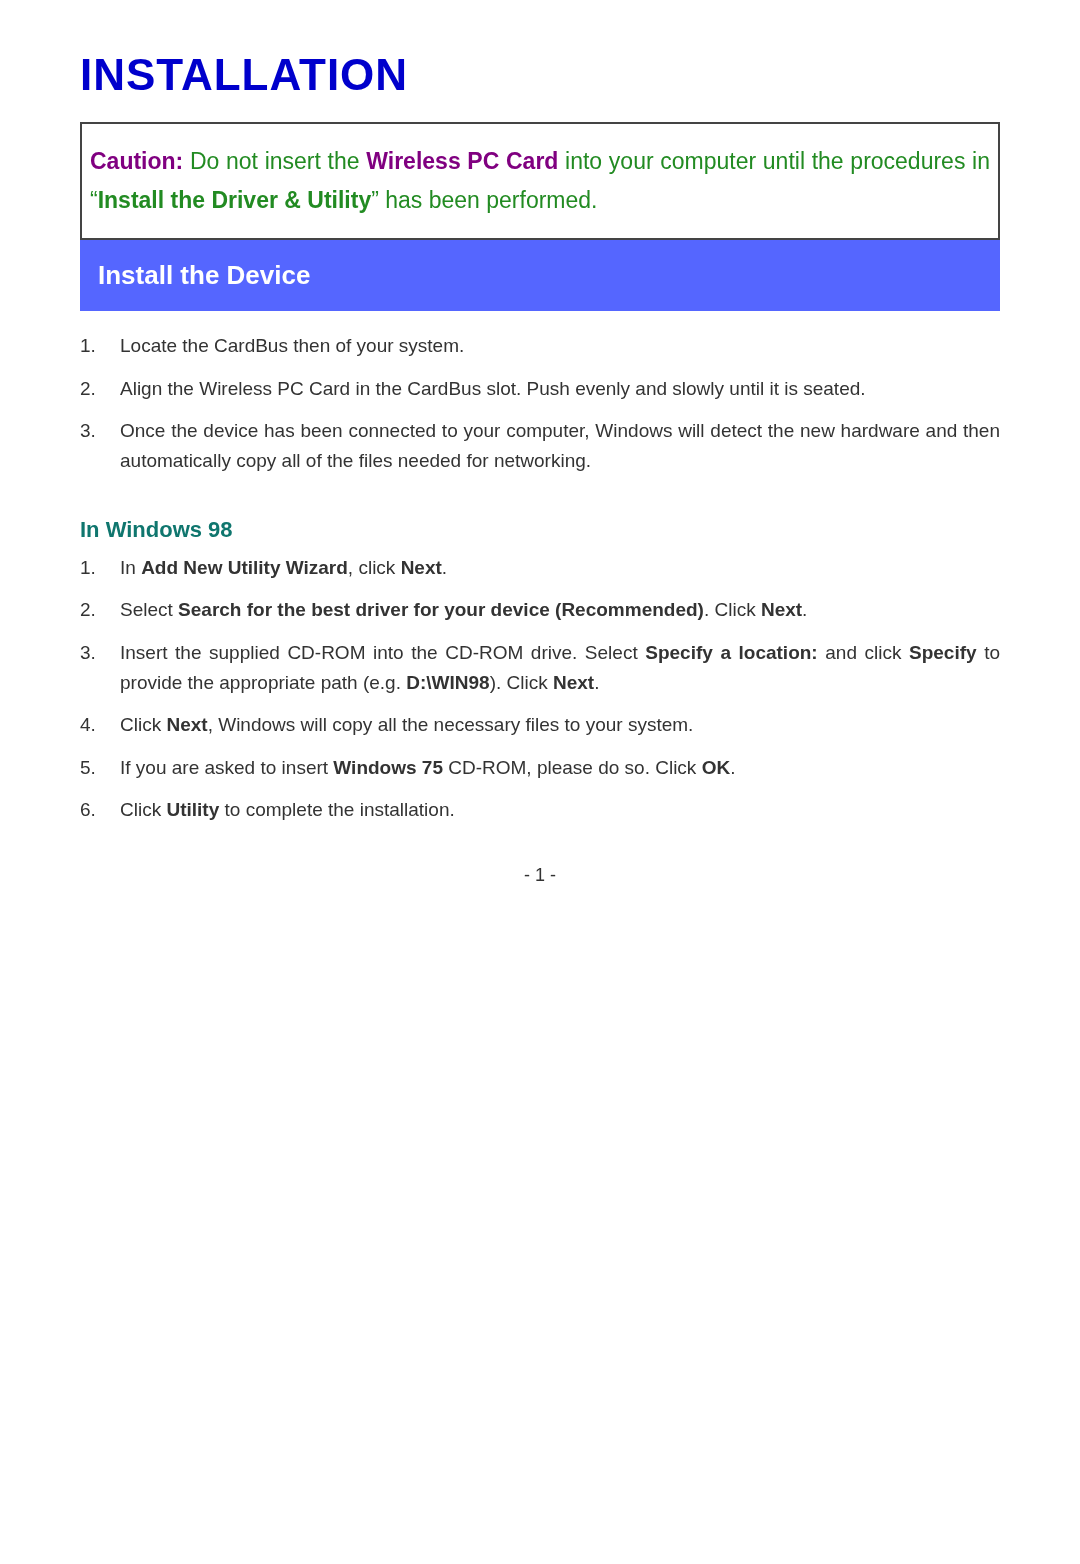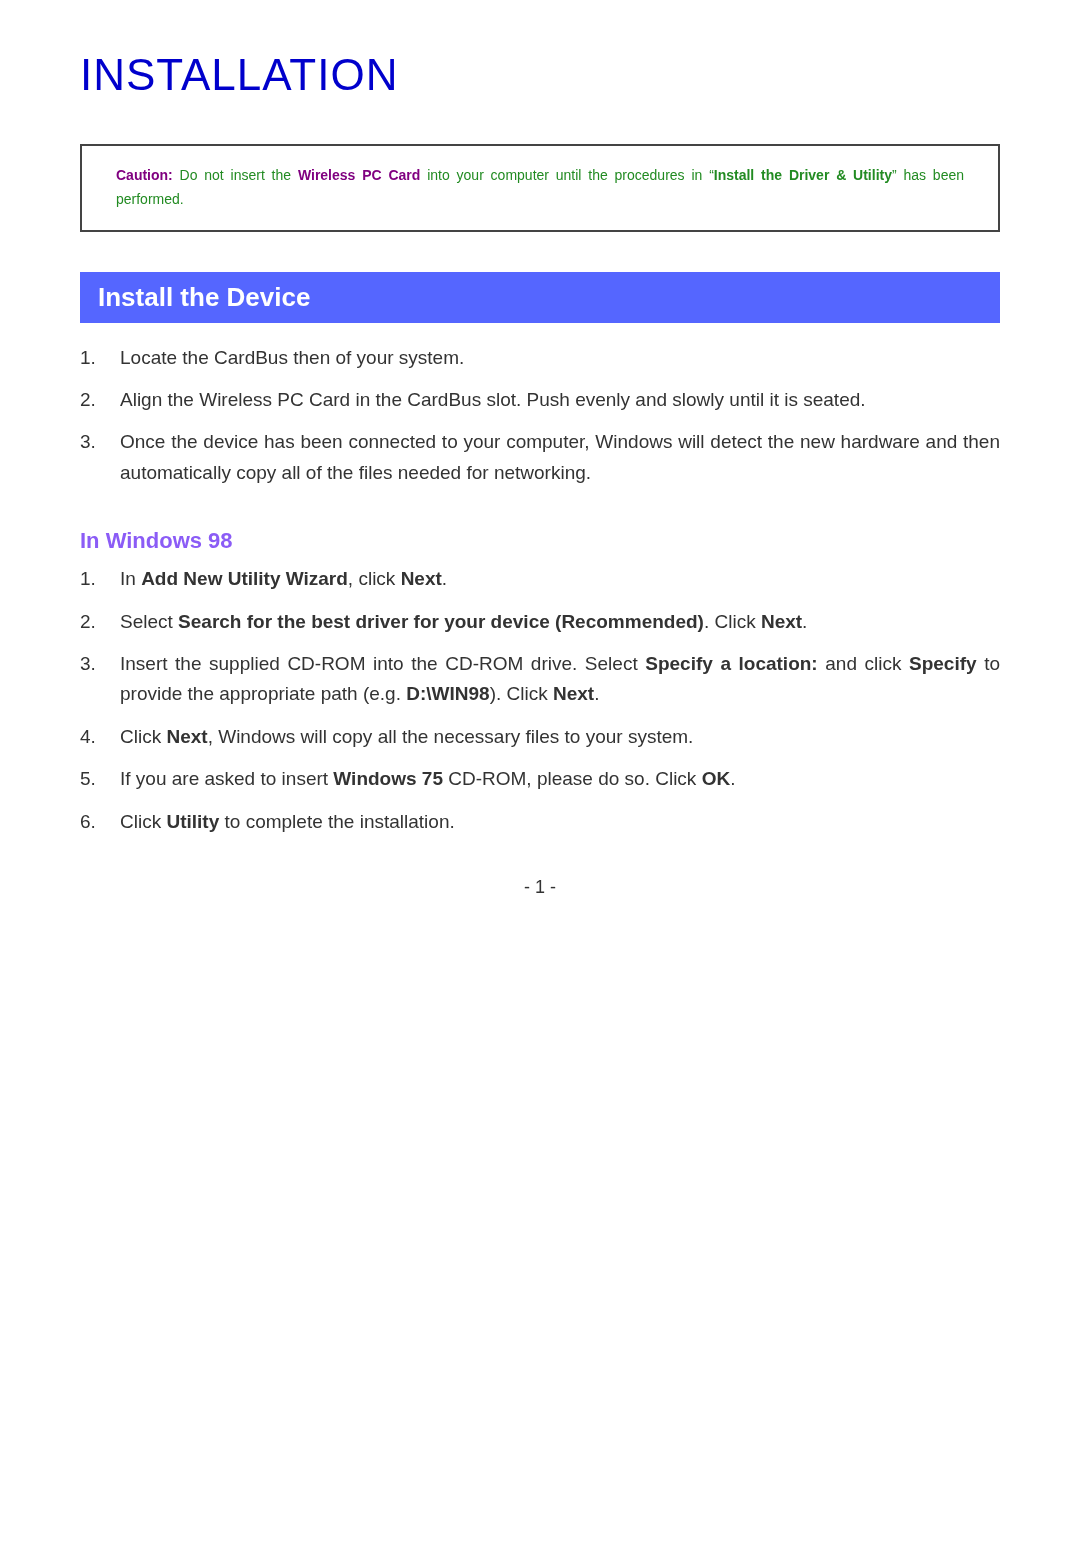--- a/index.html
+++ b/index.html
@@ -13,33 +13,32 @@
       font-family: Arial, sans-serif;
       font-size: 18px;
       color: #333333;
       width: 1080px;
       min-height: 1564px;
       padding: 50px 80px 60px 80px;
     }
 
     .page-title {
       font-size: 44px;
-      font-weight: normal;
+      font-weight: bold;
       color: #0000cc;
-      margin-bottom: 44px;
+      margin-bottom: 22px;
       letter-spacing: 1px;
     }
 
     .caution-box {
       border: 2px solid #444;
-      padding: 18px 34px;
-      margin-bottom: 40px;
+      padding: 18px 8px;
       text-align: justify;
       line-height: 1.7;
-      font-size: 14px;
+      font-size: 23px;
     }
 
     .caution-label {
       color: #800080;
       font-weight: bold;
     }
 
     .caution-normal {
       color: #228B22;
     }
@@ -52,26 +51,26 @@
     .caution-bold-green {
       color: #228B22;
       font-weight: bold;
     }
 
     .section-header {
       background-color: #5566ff;
       color: #ffffff;
       font-size: 26px;
       font-weight: bold;
-      padding: 10px 18px;
+      padding: 20px 18px;
       margin-bottom: 20px;
     }
 
     .subsection-title {
-      color: #8b5cf6;
+      color: #0f766e;
       font-weight: bold;
       font-size: 22px;
       margin: 20px 0 10px 0;
     }
 
     .step-list {
       list-style: none;
       margin-bottom: 30px;
     }
 

